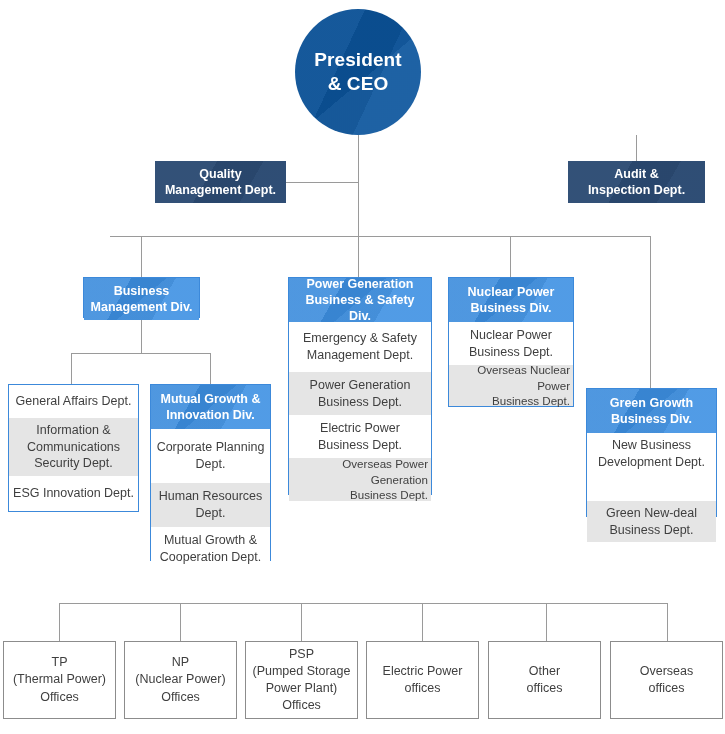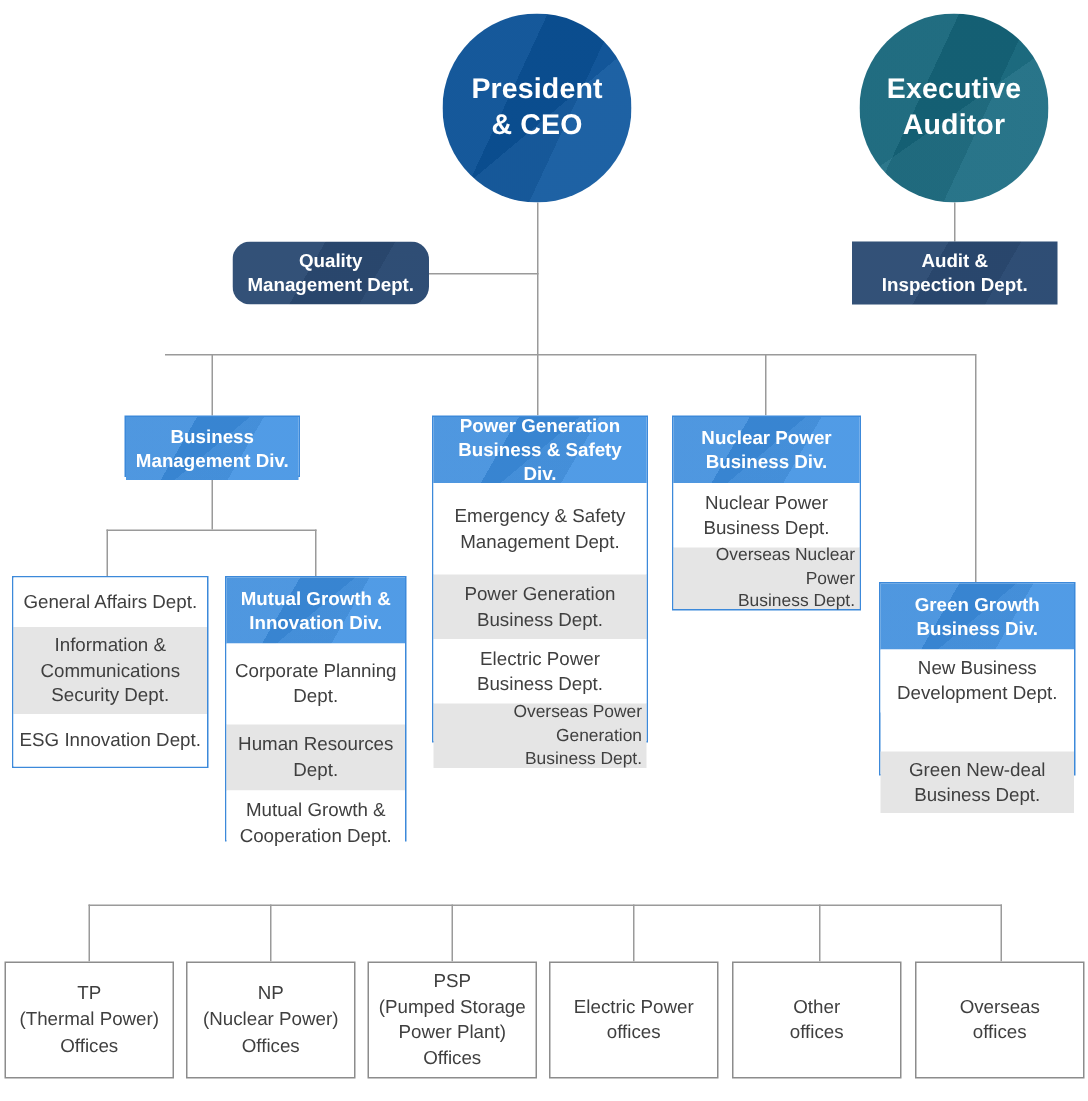--- a/index.html
+++ b/index.html
@@ -170,26 +170,22 @@
   <div class="line v" style="left:180px; top:603px; height:38px;"></div>
   <div class="line v" style="left:301px; top:603px; height:38px;"></div>
   <div class="line v" style="left:422px; top:603px; height:38px;"></div>
   <div class="line v" style="left:546px; top:603px; height:38px;"></div>
   <div class="line v" style="left:667px; top:603px; height:38px;"></div>
 
   <div class="circle" id="circle-president">
     <span class="ctext">President
 &amp; CEO</span>
   </div>
-  <div class="circle" id="circle-auditor">
-    <span class="ctext">Executive
-Auditor</span>
-  </div>
-
-  <div class="navy-box" style="left:155px; top:161px; width:131px; height:42px;border-radius:12px;">
+
+  <div class="navy-box" style="left:155px; top:161px; width:131px; height:42px;">
     <span class="ntext">Quality
 Management Dept.</span>
   </div>
   <div class="navy-box" style="left:568px; top:161px; width:137px; height:42px;">
     <span class="ntext">Audit &amp;
 Inspection Dept.</span>
   </div>
 
   <div class="group" style="left:83px; top:277px; width:117px; height:41px;">
     <div class="group-header" style="height:39px;">
@@ -234,21 +230,21 @@
       </div>
     </div>
   </div>
 
   <div class="group" style="left:288px; top:277px; width:144px; height:218px;">
     <div class="group-header" style="height:44px;">
       <span class="htext">Power Generation
 Business &amp; Safety Div.</span>
     </div>
     <div class="group-rows">
-      <div class="row" style="height:61px;">
+      <div class="row" style="height:50px;">
         <span class="rtext">Emergency &amp; Safety
 Management Dept.</span>
       </div>
       <div class="row alt" style="height:43px;">
         <span class="rtext">Power Generation
 Business Dept.</span>
       </div>
       <div class="row" style="height:43px;">
         <span class="rtext">Electric Power
 Business Dept.</span>

